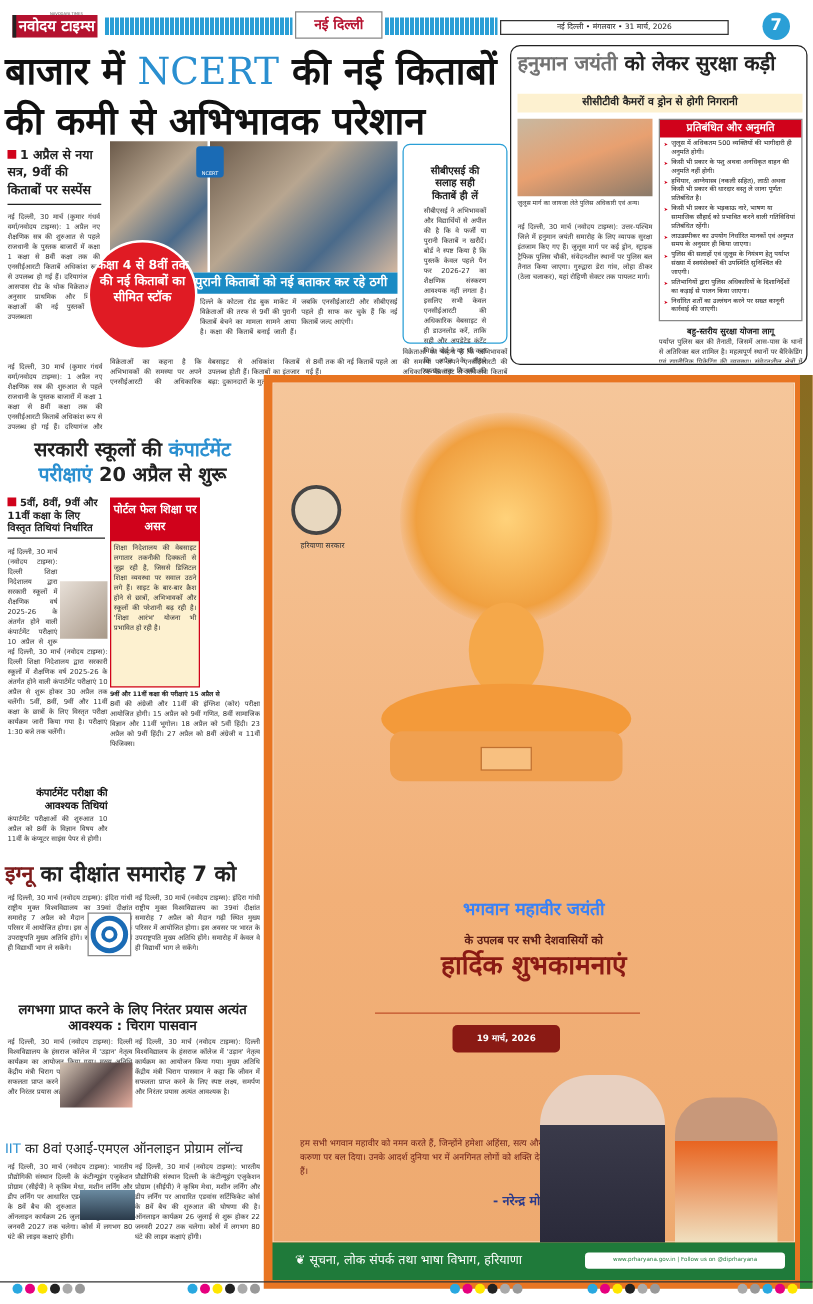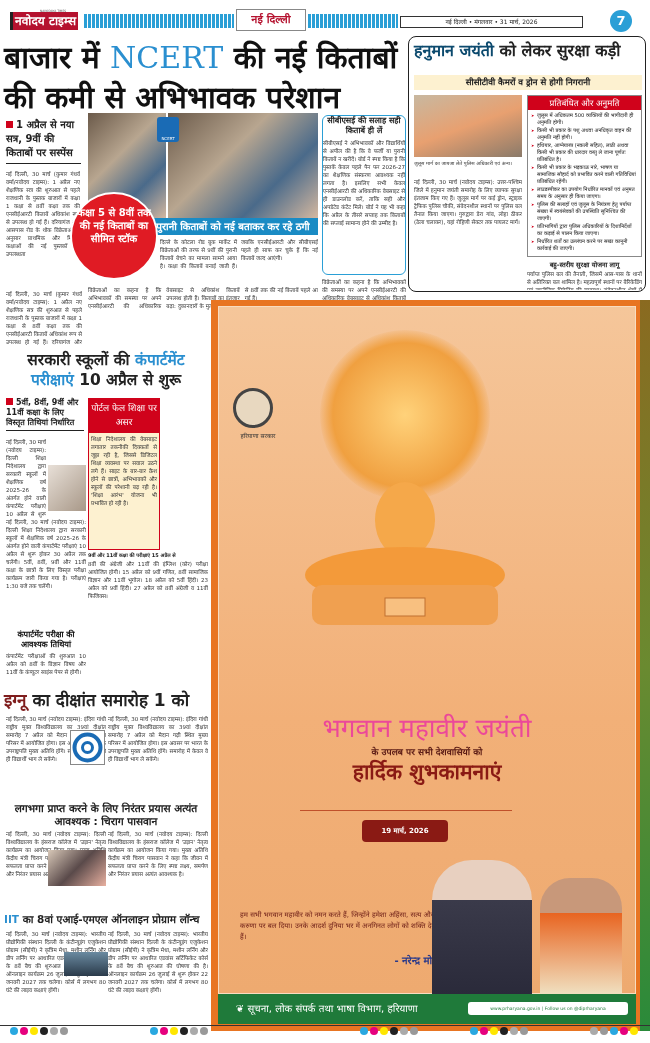--- a/index.html
+++ b/index.html
@@ -14,60 +14,60 @@
 .pageno{left:610px;top:10px;width:22px;height:22px;border-radius:50%;background:#2a9fd6;color:#fff;font-size:13px;line-height:22px;text-align:center;font-weight:bold}
 .hl1{left:4px;top:38px;width:402px;font-size:30px;font-weight:bold;line-height:40px;color:#111}
 .hl1 .blue{color:#2a8fd0;font-family:"DejaVu Serif",serif;font-weight:normal}
 .bullet{display:inline-block;width:7px;height:7px;background:#d0021b;margin-right:3px}
 .sub1{left:6px;top:118px;width:75px;font-size:10px;font-weight:bold;line-height:14px;border-bottom:1px solid #222;padding-bottom:3px}
 .body-txt{font-size:5.5px;line-height:8px;color:#333;text-align:justify}
 .photo{background:linear-gradient(135deg,#6b5a4a,#b8a690 40%,#4a6a8a 70%,#d4b8a0)}
 .ncert-logo{left:157px;top:117px;width:22px;height:25px;background:#1a6bb5;border-radius:3px;color:#fff;font-size:4px;text-align:center;line-height:44px}
 .red-circle{left:70px;top:192px;width:88px;height:88px;border-radius:50%;background:#e01b24;color:#fff;font-size:10px;font-weight:bold;text-align:center;line-height:13px;padding-top:12px;border:2px solid #fff}
 .blue-bar{left:108px;top:218px;width:210px;height:17px;background:#1a8bc4;color:#fff;font-size:10px;font-weight:bold;line-height:17px;text-align:center;padding-left:40px}
-.cbse-box{left:322px;top:115px;width:84px;height:160px;border:1px solid #2a9fd6;border-radius:6px;padding:0}
+.cbse-box{left:322px;top:115px;width:84px;height:160px;border:1px solid #2a9fd6;border-radius:6px;padding:16px}
 .cbse-title{font-size:8px;font-weight:bold;text-align:center;line-height:10px;margin-bottom:3px}
 .hanu-frame{left:408px;top:36px;width:238px;height:256px;border:1px solid #222;border-radius:8px}
 .hanu-title{left:414px;top:40px;width:228px;font-size:16px;font-weight:bold;line-height:22px}
-.hanu-title .blue{color:#0c4a6e}
+.hanu-title .blue{color:#737373}
 .hanu-sub{left:414px;top:75px;width:228px;height:15px;background:#fdf1d0;font-size:8.5px;text-align:center;line-height:15px;font-weight:bold}
 .prat-box{left:527px;top:95px;width:115px;height:162px;border:1px solid #888}
-.prat-head{background:#d0021b;color:#fff;font-size:8.5px;font-weight:normal;text-align:center;line-height:14px;height:14px}
+.prat-head{background:#d0021b;color:#fff;font-size:8.5px;font-weight:bold;text-align:center;line-height:14px;height:14px}
 .prat-list{list-style:none;padding:2px 3px}
 .prat-list li{font-size:5.2px;line-height:7px;margin-bottom:1px;padding-left:6px;position:relative}
 .prat-list li::before{content:"➤";position:absolute;left:0;color:#d0021b;font-size:4px}
 .hl2{left:4px;top:350px;width:204px;font-size:15.5px;font-weight:bold;line-height:20px;text-align:center}
 .hl2 .blue{color:#2a8fd0}
 .sub2{left:6px;top:398px;width:78px;font-size:8px;font-weight:bold;line-height:10px;border-bottom:1px solid #222;padding-bottom:2px}
-.portal{left:88px;top:398px;width:72px;height:34px;background:#d0021b;color:#fff;font-size:9px;font-weight:normal;text-align:center;line-height:14px;padding-top:3px}
+.portal{left:88px;top:398px;width:72px;height:34px;background:#d0021b;color:#fff;font-size:9px;font-weight:bold;text-align:center;line-height:14px;padding-top:3px}
 .portal-box{left:88px;top:432px;width:72px;height:118px;background:#fdf1d0;border:1px solid #d0021b;padding:2px}
 .section-head{font-weight:bold;color:#111}
 .ad{left:211px;top:300px;width:439px;height:731px;background:#e87522}
 .ad-inner{left:218px;top:306px;width:418px;height:688px;background:linear-gradient(180deg,#f5c69a,#f2b078 60%,#eeaa70);border:1px solid #f8dcc0}
 .ad-footer{left:218px;top:994px;width:418px;height:30px;background:#1f7a3a;color:#fff;font-size:10px;line-height:30px;padding-left:18px}
 .ad-social{left:468px;top:1002px;width:160px;height:13px;background:#fff;border-radius:3px;font-size:4.5px;color:#1f7a3a;line-height:13px;text-align:center}
 .emblem{left:233px;top:388px;width:40px;height:40px;border-radius:50%;border:3px solid #444;background:#e8d8c0}
 .emblem-label{left:223px;top:432px;width:70px;font-size:6px;text-align:center;color:#333}
 .statue{left:300px;top:480px;width:210px;height:150px}
 .halo{left:320px;top:330px;width:170px;height:170px;border-radius:50%;background:radial-gradient(circle,#ffd27a,#f0a040 60%,transparent 72%)}
-.ad-title{left:218px;top:715px;width:418px;font-size:26px;font-weight:normal;color:#ec4899;text-align:center;line-height:26px}
+.ad-title{left:218px;top:715px;width:418px;font-size:14px;font-weight:bold;color:#3b82f6;text-align:center;line-height:26px}
 .ad-line2{left:218px;top:745px;width:418px;font-size:9px;color:#5a1a14;text-align:center;font-weight:bold}
 .ad-title2{left:218px;top:758px;width:418px;font-size:21px;font-weight:bold;color:#8a1a14;text-align:center;line-height:28px}
 .ad-rule{left:300px;top:810px;width:212px;height:1px;background:#c0502a}
 .ad-date{left:362px;top:820px;width:86px;height:22px;background:#8a1a14;color:#fff;border-radius:4px;font-size:7px;font-weight:bold;text-align:center;line-height:22px}
 .quote{left:240px;top:910px;width:200px;font-size:7px;color:#6a1a14;line-height:11px}
 .quote-by{left:320px;top:953px;width:120px;font-size:10px;color:#2a3a8a;font-weight:bold;text-align:right}
 .person1{left:432px;top:860px;width:100px;height:134px;background:linear-gradient(180deg,#e8d0c0 0,#e8d0c0 30%,#3a3a4a 30%,#2a2a3a 100%);border-radius:40px 40px 0 0}
 .person2{left:540px;top:878px;width:82px;height:116px;background:linear-gradient(180deg,#c8987a 0,#c8987a 30%,#e86420 30%,#f0e0c0 100%);border-radius:30px 30px 0 0}
 .green-side{left:640px;top:300px;width:10px;height:731px;background:linear-gradient(180deg,#8a6a20,#6a8a30,#2a8a3a)}
 .hl3{left:4px;top:690px;width:204px;font-size:17px;font-weight:bold;line-height:20px}
 .hl3 .blue{color:#7f1d1d}
 .ignou-logo{left:70px;top:730px;width:35px;height:35px;border:1px solid #888;background:#fff}
 .hl4{left:4px;top:802px;width:204px;font-size:10.5px;font-weight:bold;text-align:center;line-height:13px}
-.hl5{left:4px;top:912px;width:204px;font-size:10.5px;font-weight:bold;line-height:14px}
+.hl5{left:4px;top:912px;width:204px;font-size:10.5px;font-weight:normal;line-height:14px}
 .hl5 .blue{color:#2a8fd0}
 .regmarks{top:1027px;height:10px;display:flex;gap:2px}
 .regmarks span{width:8px;height:8px;border-radius:50%}
 .bottom-line{left:0;top:1025px;width:650px;height:1px;background:#333}
 </style>
 </head>
 <body>
 
 <div class="abs mast">
   <div class="abs brand-tag">NAVODAYA TIMES</div>
@@ -81,21 +81,21 @@
 
 <div class="abs hl1">
   <span>बाजार में </span><span class="blue">NCERT</span><span> की नई किताबों की कमी से अभिभावक परेशान</span>
 </div>
 <div class="abs sub1"><span class="bullet"></span><span>1 अप्रैल से नया सत्र, 9वीं की किताबों पर सस्पेंस</span></div>
 <div class="abs body-txt" style="left:6px;top:170px;width:74px;height:120px;overflow:hidden">नई दिल्ली, 30 मार्च (कुमार गंधर्व वर्मा/नवोदय टाइम्स): 1 अप्रैल नए शैक्षणिक सत्र की शुरुआत से पहले राजधानी के पुस्तक बाजारों में कक्षा 1 कक्षा से 8वीं कक्षा तक की एनसीईआरटी किताबें अधिकांश रूप से उपलब्ध हो गई हैं। दरियागंज और आसपास रोड के थोक विक्रेताओं के अनुसार प्राथमिक और मिडिल कक्षाओं की नई पुस्तकों की उपलब्धता</div>
 <div class="abs photo" style="left:88px;top:113px;width:78px;height:105px"></div>
 <div class="abs photo" style="left:168px;top:113px;width:150px;height:105px"></div>
 <div class="abs ncert-logo"><span>NCERT</span></div>
 <div class="abs blue-bar">पुरानी किताबों को नई बताकर कर रहे ठगी</div>
-<div class="abs red-circle">कक्षा 5 से 8वीं तक की नई किताबों का सीमित स्टॉक</div>
+<div class="abs red-circle">कक्षा 4 से 8वीं तक की नई किताबों का सीमित स्टॉक</div>
 <div class="abs body-txt" style="left:160px;top:238px;width:158px;height:52px;overflow:hidden;column-count:2;column-gap:4px">दिल्ले के कोटला रोड बुक मार्केट में विक्रेताओं की तरफ से 9वीं की पुरानी किताबें बेचने का मामला सामने आया है। कक्षा की किताबें बनाई जाती हैं। जबकि एनसीईआरटी और सीबीएसई पहले ही साफ कर चुके हैं कि नई किताबें जल्द आएंगी।</div>
 <div class="abs body-txt" style="left:88px;top:262px;width:230px;height:85px;overflow:hidden;column-count:3;column-gap:5px;padding-top:24px">विक्रेताओं का कहना है कि अभिभावकों की समस्या पर अपने एनसीईआरटी की अधिकारिक वेबसाइट से अधिकांश किताबें उपलब्ध होती हैं। किताबों का इंतजार बढ़ा: दुकानदारों के मुताबिक कक्षा 1 से 8वीं तक की नई किताबें पहले आ गई हैं।</div>
 <div class="abs body-txt" style="left:6px;top:290px;width:76px;height:55px;overflow:hidden">नई दिल्ली, 30 मार्च (कुमार गंधर्व वर्मा/नवोदय टाइम्स): 1 अप्रैल नए शैक्षणिक सत्र की शुरुआत से पहले राजधानी के पुस्तक बाजारों में कक्षा 1 कक्षा से 8वीं कक्षा तक की एनसीईआरटी किताबें अधिकांश रूप से उपलब्ध हो गई हैं। दरियागंज और आसपास रोड के थोक विक्रेताओं के अनुसार प्राथमिक और मिडिल कक्षाओं की नई पुस्तकों की उपलब्धता</div>
 
 <div class="abs cbse-box">
   <div class="cbse-title">सीबीएसई की सलाह सही किताबें ही लें</div>
   <div class="body-txt">सीबीएसई ने अभिभावकों और विद्यार्थियों से अपील की है कि वे फर्जी या पुरानी किताबें न खरीदें। बोर्ड ने स्पष्ट किया है कि पुस्तकें केवल पहले पैन फर 2026-27 का शैक्षणिक संस्करण आवश्यक नहीं लगता है। इसलिए सभी केवल एनसीईआरटी की अधिकारिक वेबसाइट से ही डाउनलोड करें, ताकि सही और अपडेटेड कंटेंट मिले। बोर्ड ने यह भी कहा कि अप्रैल के तीसरे सप्ताह तक किताबों की सप्लाई सामान्य होने की उम्मीद है।</div>
 </div>
 <div class="abs body-txt" style="left:322px;top:278px;width:84px;height:66px;overflow:hidden">विक्रेताओं का कहना है कि अभिभावकों की समस्या पर अपने एनसीईआरटी की अधिकारिक वेबसाइट से अधिकांश किताबें उपलब्ध होती हैं। किताबों का इंतजार बढ़ा: दुकानदारों के मुताबिक कक्षा 1 से 8वीं तक की नई किताबें पहले आ गई हैं।</div>
 
@@ -114,35 +114,35 @@
     <li>किसी भी प्रकार के भड़काऊ नारे, भाषण या सामाजिक सौहार्द को प्रभावित करने वाली गतिविधियां प्रतिबंधित रहेंगी।</li>
     <li>लाउडस्पीकर का उपयोग निर्धारित मानकों एवं अनुमत समय के अनुसार ही किया जाएगा।</li>
     <li>पुलिस की सलाहों एवं जुलूस के नियंत्रण हेतु पर्याप्त संख्या में स्वयंसेवकों की उपस्थिति सुनिश्चित की जाएगी।</li>
     <li>प्रतिभागियों द्वारा पुलिस अधिकारियों के दिशानिर्देशों का कड़ाई से पालन किया जाएगा।</li>
     <li>निर्धारित शर्तों का उल्लंघन करने पर सख्त कानूनी कार्रवाई की जाएगी।</li>
   </ul>
 </div>
 <div class="abs" style="left:527px;top:260px;width:115px;font-size:6.5px;font-weight:bold;text-align:center">बहु-स्तरीय सुरक्षा योजना लागू</div>
 <div class="abs body-txt" style="left:527px;top:270px;width:115px;height:20px;overflow:hidden">पर्याप्त पुलिस बल की तैनाती, जिसमें आस-पास के थानों से अतिरिक्त बल शामिल है। महत्वपूर्ण स्थानों पर बैरिकेडिंग एवं रणनीतिक पिकेटिंग की व्यवस्था। संवेदनशील क्षेत्रों में सघन पेट्रोलिंग एवं पुलिस अधिकारियों द्वारा निगरानी।</div>
 
-<div class="abs hl2"><span>सरकारी स्कूलों की </span><span class="blue">कंपार्टमेंट परीक्षाएं</span><span> 10 अप्रैल से शुरू</span></div>
+<div class="abs hl2"><span>सरकारी स्कूलों की </span><span class="blue">कंपार्टमेंट परीक्षाएं</span><span> 20 अप्रैल से शुरू</span></div>
 <div class="abs sub2"><span class="bullet"></span><span>5वीं, 8वीं, 9वीं और 11वीं कक्षा के लिए विस्तृत तिथियां निर्धारित</span></div>
 <div class="abs body-txt" style="left:6px;top:438px;width:40px;height:80px;overflow:hidden">नई दिल्ली, 30 मार्च (नवोदय टाइम्स): दिल्ली शिक्षा निदेशालय द्वारा सरकारी स्कूलों में शैक्षणिक वर्ष 2025-26 के अंतर्गत होने वाली कंपार्टमेंट परीक्षाएं 10 अप्रैल से शुरू होकर 30 अप्रैल तक चलेंगी। 5वीं, 8वीं, 9वीं और 11वीं कक्षा के छात्रों के लिए विस्तृत परीक्षा कार्यक्रम जारी किया गया है। परीक्षाएं 1:30 बजे तक चलेंगी।</div>
 <div class="abs photo" style="left:48px;top:465px;width:38px;height:46px;background:linear-gradient(135deg,#e8e0d8,#a89888)"></div>
 <div class="abs body-txt" style="left:6px;top:518px;width:80px;height:120px;overflow:hidden">नई दिल्ली, 30 मार्च (नवोदय टाइम्स): दिल्ली शिक्षा निदेशालय द्वारा सरकारी स्कूलों में शैक्षणिक वर्ष 2025-26 के अंतर्गत होने वाली कंपार्टमेंट परीक्षाएं 10 अप्रैल से शुरू होकर 30 अप्रैल तक चलेंगी। 5वीं, 8वीं, 9वीं और 11वीं कक्षा के छात्रों के लिए विस्तृत परीक्षा कार्यक्रम जारी किया गया है। परीक्षाएं 1:30 बजे तक चलेंगी।</div>
 <div class="abs portal">पोर्टल फेल शिक्षा पर असर</div>
 <div class="abs portal-box">
   <div class="body-txt">शिक्षा निदेशालय की वेबसाइट लगातार तकनीकी दिक्कतों से जूझ रही है, जिससे डिजिटल शिक्षा व्यवस्था पर सवाल उठने लगे हैं। साइट के बार-बार क्रैश होने से छात्रों, अभिभावकों और स्कूलों की परेशानी बढ़ रही है। 'शिक्षा आरंभ' योजना भी प्रभावित हो रही है।</div>
 </div>
 <div class="abs" style="left:88px;top:552px;width:120px;font-size:5px;font-weight:bold">9वीं और 11वीं कक्षा की परीक्षाएं 15 अप्रैल से</div>
 <div class="abs body-txt" style="left:88px;top:560px;width:120px;height:78px;overflow:hidden">8वीं की अंग्रेजी और 11वीं की इंग्लिश (कोर) परीक्षा आयोजित होगी। 15 अप्रैल को 9वीं गणित, 8वीं सामाजिक विज्ञान और 11वीं भूगोल। 18 अप्रैल को 5वीं हिंदी। 23 अप्रैल को 9वीं हिंदी। 27 अप्रैल को 8वीं अंग्रेजी व 11वीं फिजिक्स।</div>
-<div class="abs section-head" style="left:6px;top:630px;width:80px;font-size:8px;line-height:10px;text-align:center">कंपार्टमेंट परीक्षा की आवश्यक तिथियां</div>
+<div class="abs section-head" style="left:6px;top:630px;width:80px;font-size:8px;line-height:10px;text-align:right">कंपार्टमेंट परीक्षा की आवश्यक तिथियां</div>
 <div class="abs body-txt" style="left:6px;top:652px;width:80px;height:30px;overflow:hidden">कंपार्टमेंट परीक्षाओं की शुरुआत 10 अप्रैल को 8वीं के विज्ञान विषय और 11वीं के कंप्यूटर साइंस पेपर से होगी।</div>
 
-<div class="abs hl3"><span class="blue">इग्नू</span><span> का दीक्षांत समारोह 1 को</span></div>
+<div class="abs hl3"><span class="blue">इग्नू</span><span> का दीक्षांत समारोह 7 को</span></div>
 <div class="abs body-txt" style="left:6px;top:715px;width:100px;height:85px;overflow:hidden">नई दिल्ली, 30 मार्च (नवोदय टाइम्स): इंदिरा गांधी राष्ट्रीय मुक्त विश्वविद्यालय का 39वां दीक्षांत समारोह 7 अप्रैल को मैदान गढ़ी स्थित मुख्य परिसर में आयोजित होगा। इस अवसर पर भारत के उपराष्ट्रपति मुख्य अतिथि होंगे। समारोह में केवल वे ही विद्यार्थी भाग ले सकेंगे।</div>
 <div class="abs ignou-logo">
   <svg width="33" height="33" viewBox="0 0 33 33">
       <circle cx="16.5" cy="16.5" r="13" fill="none" stroke="#1a6bb5" stroke-width="4"></circle>
       <circle cx="16.5" cy="16.5" r="5" fill="none" stroke="#1a6bb5" stroke-width="3"></circle>
     </svg>
 </div>
 <div class="abs body-txt" style="left:108px;top:715px;width:100px;height:85px;overflow:hidden">नई दिल्ली, 30 मार्च (नवोदय टाइम्स): इंदिरा गांधी राष्ट्रीय मुक्त विश्वविद्यालय का 39वां दीक्षांत समारोह 7 अप्रैल को मैदान गढ़ी स्थित मुख्य परिसर में आयोजित होगा। इस अवसर पर भारत के उपराष्ट्रपति मुख्य अतिथि होंगे। समारोह में केवल वे ही विद्यार्थी भाग ले सकेंगे।</div>
 
 <div class="abs hl4">लगभगा प्राप्त करने के लिए निरंतर प्रयास अत्यंत आवश्यक : चिराग पासवान</div>

